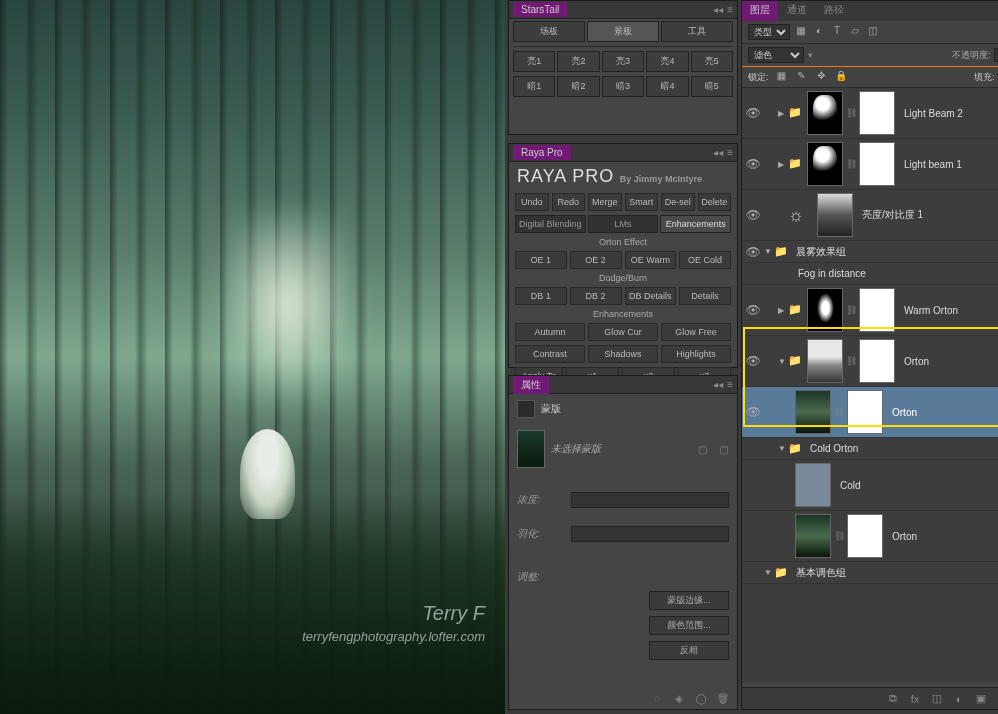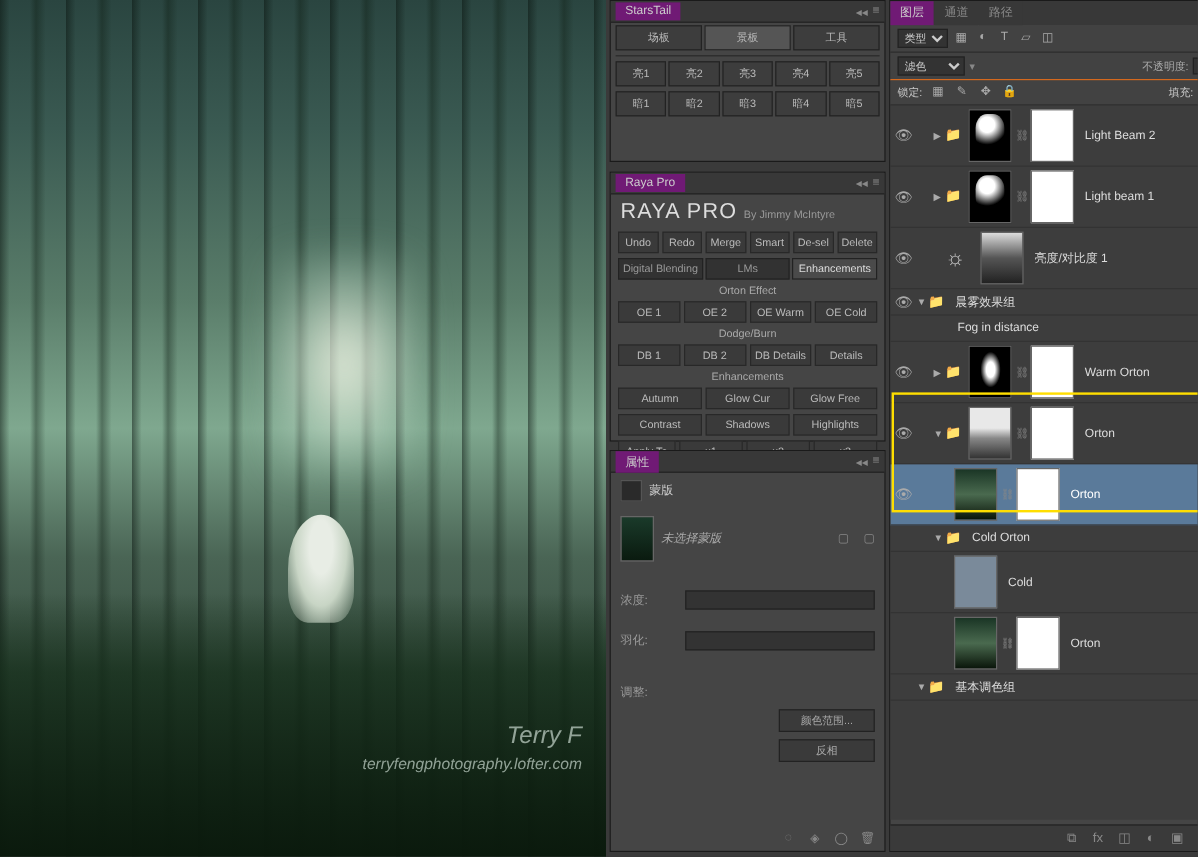--- a/index.html
+++ b/index.html
@@ -24,35 +24,35 @@
 
 #stars-panel{left:508px;top:0;width:230px;height:135px;}
 .stars-row{display:flex;gap:2px;padding:2px 4px;}
 .stars-btn{flex:1;background:#3d3d3d;border:1px solid #222;color:#bbb;font-size:9px;text-align:center;padding:3px 0;cursor:pointer;}
 .stars-btn.active{background:#555;}
 .stars-sep{height:1px;background:#2a2a2a;margin:2px 4px;}
 
 
 #raya-panel{left:508px;top:143px;width:230px;height:225px;}
 .raya-title{padding:4px 8px;font-family:"Times New Roman",serif;font-size:18px;color:#ddd;letter-spacing:1px;}
-.raya-title .by{font-size:9px;font-family:Arial;color:#999;letter-spacing:0;}
+.raya-title .by{font-size:9px;font-family:Arial;color:#999;letter-spacing:0;font-weight:bold;}
 .raya-row{display:flex;gap:3px;padding:2px 6px;}
 .raya-btn{flex:1;background:#3a3a3a;border:1px solid #282828;color:#bbb;font-size:9px;text-align:center;padding:3px 2px;cursor:pointer;}
 .raya-section{text-align:center;font-size:9px;color:#aaa;padding:2px 0;}
 .raya-tabrow{display:flex;gap:2px;padding:2px 6px;}
 .raya-tab{flex:1;background:#323232;border:1px solid #222;color:#999;font-size:9px;text-align:center;padding:3px;}
 .raya-tab.active{background:#4a4a4a;color:#ddd;}
 
 
 #props-panel{left:508px;top:375px;width:230px;height:335px;}
 .props-row{display:flex;align-items:center;padding:6px 8px;gap:6px;}
 .props-icon{width:18px;height:18px;background:#2a2a2a;border:1px solid #555;}
 .props-thumb{width:28px;height:38px;background:linear-gradient(#1a3a2a,#0a1a0f);border:1px solid #666;}
 .props-label{color:#aaa;font-size:10px;font-style:italic;}
-.props-field{display:flex;align-items:center;padding:4px 8px;gap:24px;}
+.props-field{display:flex;align-items:center;padding:4px 8px;gap:24px;font-style:italic;}
 .props-field-label{width:30px;color:#999;font-size:10px;}
 .props-input{flex:1;height:16px;background:#333;border:1px solid #222;}
 .props-btn-row{display:flex;justify-content:flex-end;padding:3px 8px;}
 .props-btn{background:#3a3a3a;border:1px solid #222;color:#aaa;font-size:9px;padding:2px 16px;min-width:80px;text-align:center;}
 .props-bottom{position:absolute;bottom:2px;right:6px;display:flex;gap:6px;}
 .props-bottom span{width:16px;height:14px;color:#888;text-align:center;}
 
 
 #layers-panel{left:741px;top:0;width:300px;height:710px;}
 .layers-tabs{display:flex;background:#383838;height:20px;}
@@ -226,20 +226,23 @@
   <div style="height:10px"></div>
   <div class="props-field">
       <span class="props-field-label">羽化:</span>
       <div class="props-input"></div>
     </div>
   <div style="height:20px"></div>
   <div class="props-field">
       <span class="props-field-label">调整:</span>
     </div>
   <div class="props-btn-row">
+      <div class="props-btn">蒙版边缘...</div>
+    </div>
+  <div class="props-btn-row">
       <div class="props-btn">颜色范围...</div>
     </div>
   <div class="props-btn-row">
       <div class="props-btn">反相</div>
     </div>
   <div class="props-bottom">
       <span>◌</span>
       <span>◈</span>
       <span>◯</span>
       <span>🗑</span>

